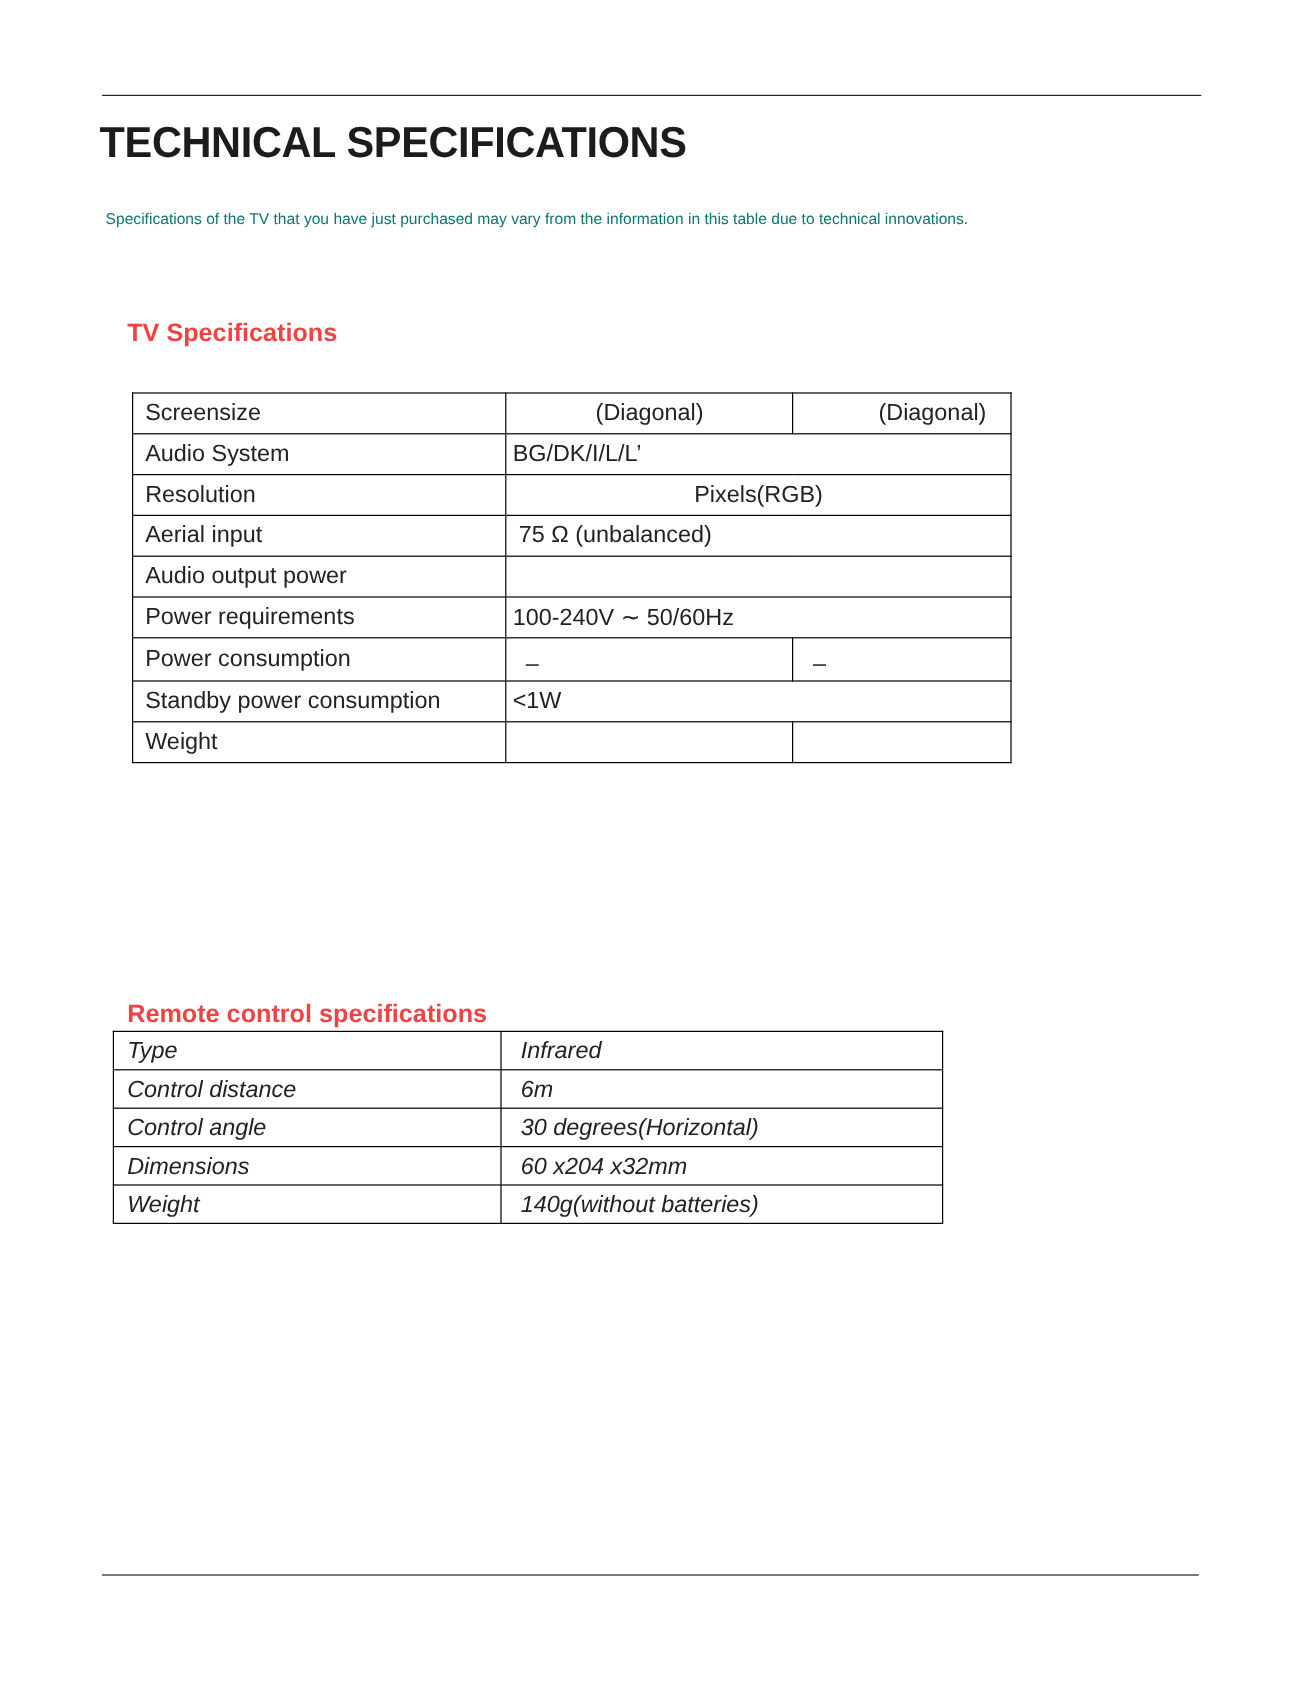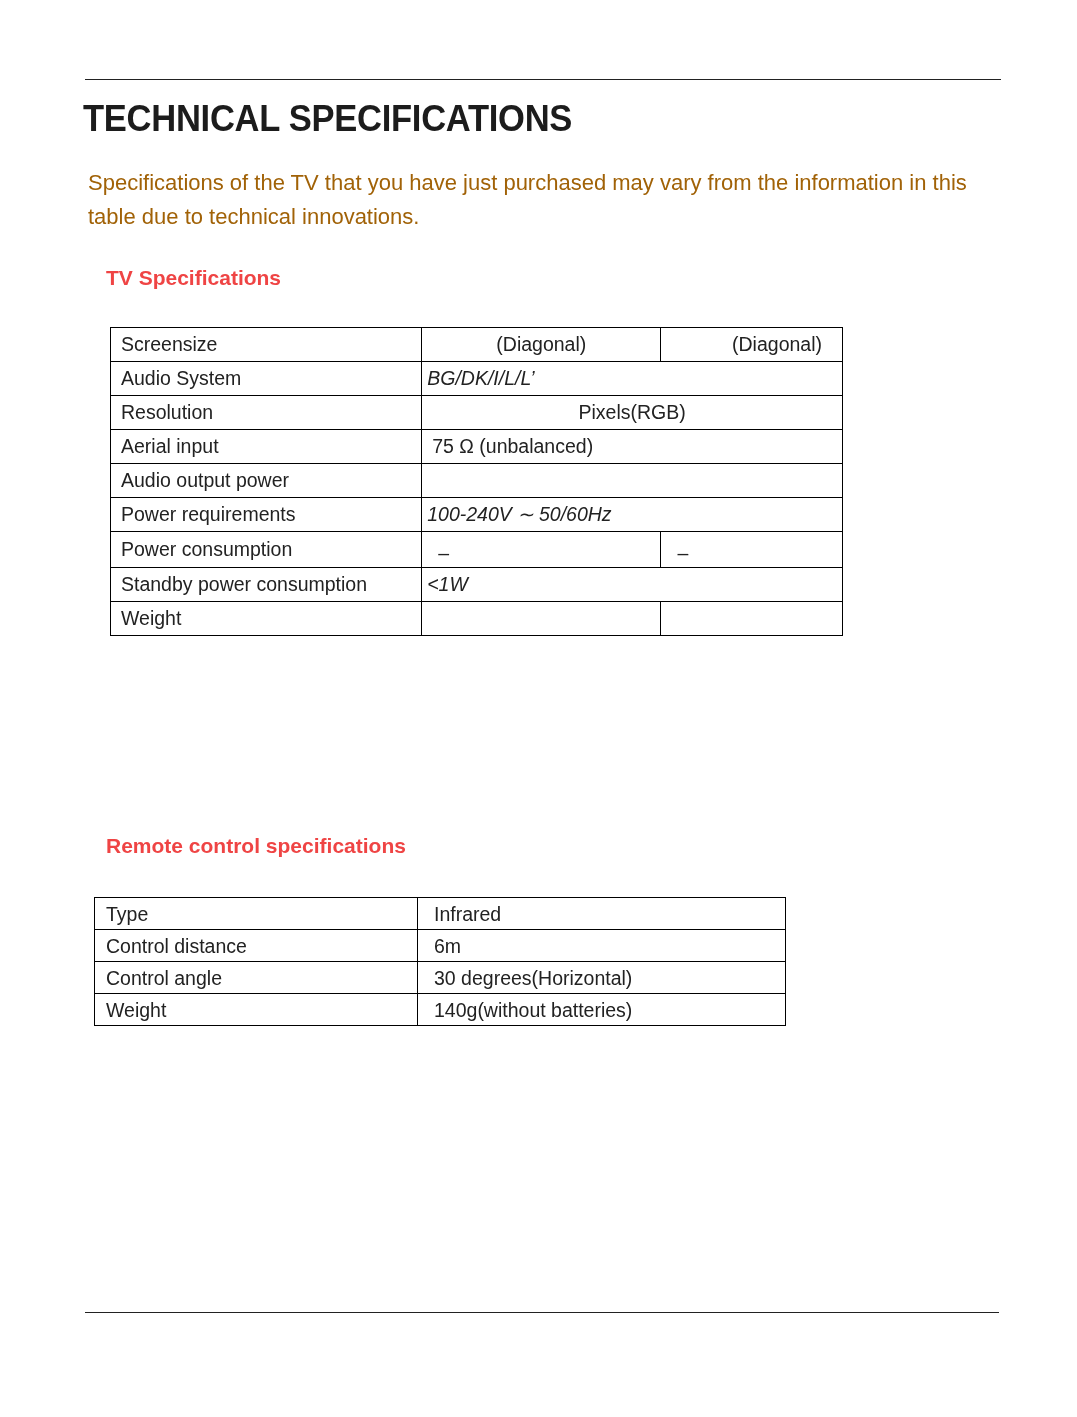--- a/index.html
+++ b/index.html
@@ -11,21 +11,21 @@
   .rule.top { left: 85px; top: 79px; width: 916px; }
   .rule.bottom { left: 85px; top: 1312px; width: 914px; }
 
   .page-title {
     position: absolute; left: 83px; top: 98px;
     font-size: 36px; font-weight: bold; letter-spacing: -0.3px; color: #1c1c1c;
     transform: scaleX(0.96); transform-origin: left top;
   }
   .intro {
     position: absolute; left: 88px; top: 166px; width: 900px;
-    font-size: 22px; line-height: 34px; color: #a16207;
+    font-size: 13px; line-height: 34px; color: #0f766e;
   }
   .section-heading {
     position: absolute; font-size: 21px; font-weight: bold; color: #ef4444;
   }
   .h-tv { left: 106px; top: 266px; }
   .h-rc { left: 106px; top: 834px; }
 
   table.spec {
     position: absolute; border-collapse: collapse;
     font-size: 19.5px; color: #222;
@@ -34,23 +34,23 @@
     border: 1px solid #000000; padding: 0 0 0 10px; height: 33px;
     vertical-align: middle; white-space: nowrap;
   }
   #tv-table { left: 110px; top: 327px; width: 733px; }
   #tv-table td.label { width: 306px; }
   #tv-table td.val1 { width: 238px; }
   #tv-table td.val2 { width: 157px; }
   #tv-table td.c { text-align: center; padding-left: 0; }
   #tv-table td.r { text-align: right; padding-right: 20px; }
   #tv-table td.dash { vertical-align: bottom; padding-bottom: 2px; padding-left: 16px; }
-  #tv-table td.ind { padding-left: 5px; font-style: italic; }
+  #tv-table td.ind { padding-left: 5px; }
 
-  #rc-table { left: 94px; top: 897px; width: 692px; }
+  #rc-table { left: 94px; top: 859px; width: 692px; font-style: italic; }
   #rc-table td { height: 29px; padding-left: 11px; padding-top: 2px; }
   #rc-table td.label { width: 311px; }
   #rc-table td.val { padding-left: 16px; }
 </style>
 </head>
 <body>
 
 <div class="rule top"></div>
 
 <div class="page-title">TECHNICAL SPECIFICATIONS</div>
@@ -112,19 +112,23 @@
   </tr>
   <tr>
     <td class="label">Control distance</td>
     <td class="val">6m</td>
   </tr>
   <tr>
     <td class="label">Control angle</td>
     <td class="val">30 degrees(Horizontal)</td>
   </tr>
   <tr>
+    <td class="label">Dimensions</td>
+    <td class="val">60 x204 x32mm</td>
+  </tr>
+  <tr>
     <td class="label">Weight</td>
     <td class="val">140g(without batteries)</td>
   </tr>
 </tbody>
   </table>
 
 <div class="rule bottom"></div>
 
 </body></html>

